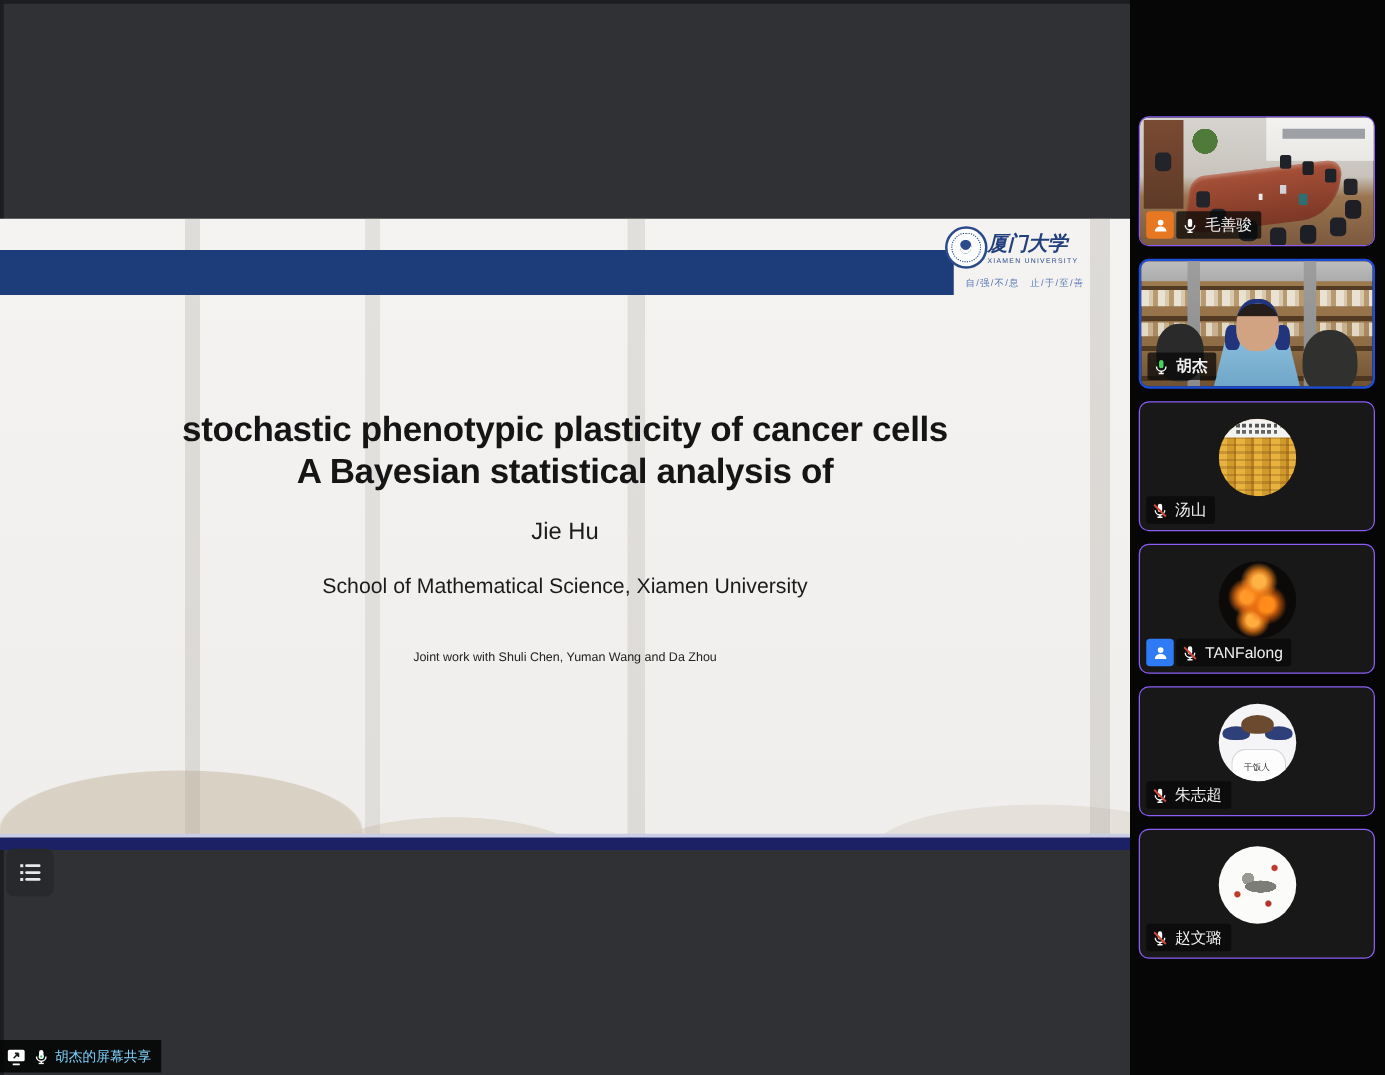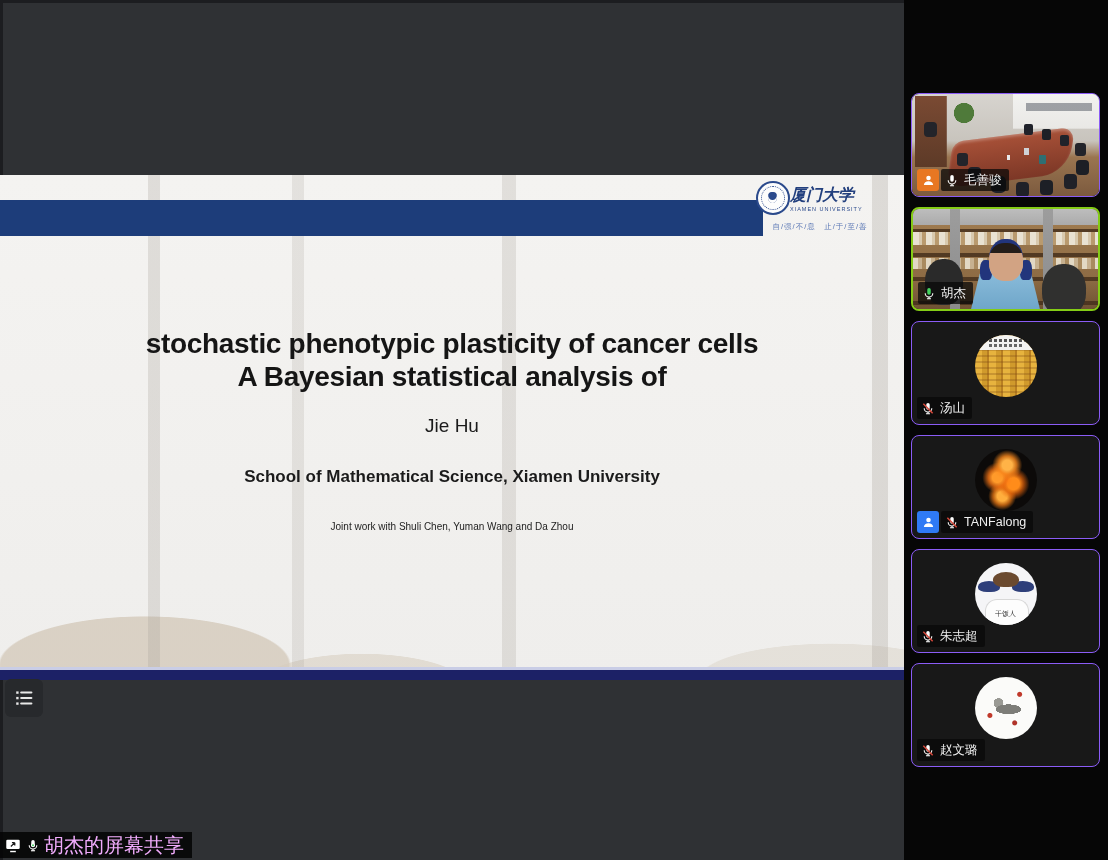--- a/index.html
+++ b/index.html
@@ -22,22 +22,22 @@
       linear-gradient(#f4f3f1, #efeeec); }
 
   .slide-accent-bar { position:absolute; left:0; top:25px; width:763px; height:36px; background:#1d3d7a; }
   .slide-bottom-line { position:absolute; left:0; bottom:10px; width:100%; height:3px; background:#c9cde6; }
   .slide-bottom-bar  { position:absolute; left:0; bottom:0;  width:100%; height:10px; background:#1c2166; }
 
   .slide-title { position:absolute; top:152px; width:100%; text-align:center;
     font-size:28px; line-height:33px; font-weight:bold; color:#151515; letter-spacing:-0.3px; }
   .slide-author { position:absolute; top:240px; width:100%; text-align:center;
     font-size:19px; color:#1b1b1b; }
-  .slide-affiliation { position:absolute; top:292px; width:100%; text-align:center;
-    font-size:17px; color:#1b1b1b;font-weight:bold; }
+  .slide-affiliation { position:absolute; top:284px; width:100%; text-align:center;
+    font-size:17px; color:#1b1b1b; }
   .slide-jointwork { position:absolute; top:346px; width:100%; text-align:center;
     font-size:10px; color:#222; }
 
   .logo { position:absolute; right:20px; top:6px; width:128px; }
   .logo-row { display:flex; align-items:center; }
   .logo-seal { width:34px; height:34px; border-radius:50%; border:2.5px solid #2b4a8c; background:#fdfdfd;
     position:relative; flex:0 0 auto; }
   .logo-seal::before { content:""; position:absolute; inset:3px; border-radius:50%;
     border:1px dotted #2b4a8c; }
   .logo-seal::after { content:""; position:absolute; left:10px; top:9px; width:9px; height:11px;
@@ -46,28 +46,28 @@
   .logo-cn { font-family:"DejaVu Serif", serif; font-style:italic; font-weight:bold;
     font-size:16px; color:#23407e; white-space:nowrap; }
   .logo-en { font-size:5.5px; letter-spacing:1px; color:#2b4a8c; white-space:nowrap; }
   .logo-motto { margin-top:7px; font-size:7.5px; color:#5a77b5; letter-spacing:1px; white-space:nowrap;text-align:center; }
 
   .list-button { position:absolute; left:5px; top:679px; width:38px; height:38px;
     background:#27292c; border-radius:6px; display:flex; align-items:center; justify-content:center; }
 
   .share-pill { position:absolute; left:0; top:832px; height:26px; padding:0 8px 0 4px;
     background:rgba(5,5,5,.88); display:flex; align-items:center; gap:4px; }
-  .share-pill-label { color:#f0abfc; font-size:20px; }
+  .share-pill-label { color:#7dd3fc; font-size:11px; }
 
   
   .sidebar { position:absolute; right:0; top:0; width:204px; height:860px; background:#060606; }
 
   .tile { position:absolute; left:7px; width:189px; height:104px; border-radius:8px;
     background:#181818; border:1px solid #8b5cf6; overflow:hidden; }
-  .tile--active { border:2px solid #84cc16; }
+  .tile--active { border:2px solid #1d4ed8;font-weight:bold; }
   .video { position:absolute; inset:0; }
 
   .badge-row { position:absolute; left:5px; bottom:5px; display:flex; align-items:stretch; gap:2px; z-index:5; }
   .role-badge { width:22px; border-radius:3px; display:flex; align-items:center; justify-content:center; }
   .name-badge { background:rgba(8,8,8,.74); border-radius:2px; padding:2px 7px 2px 4px;
     display:flex; align-items:center; gap:5px; min-height:22px; }
   .pname { color:#f0f0f0; font-size:12.5px; white-space:nowrap; }
 
   svg.mic { width:14px; height:17px; stroke:#fff; stroke-width:1.9; fill:none; overflow:visible; }
   svg.mic .mic-capsule { fill:#fff; stroke:none; }

